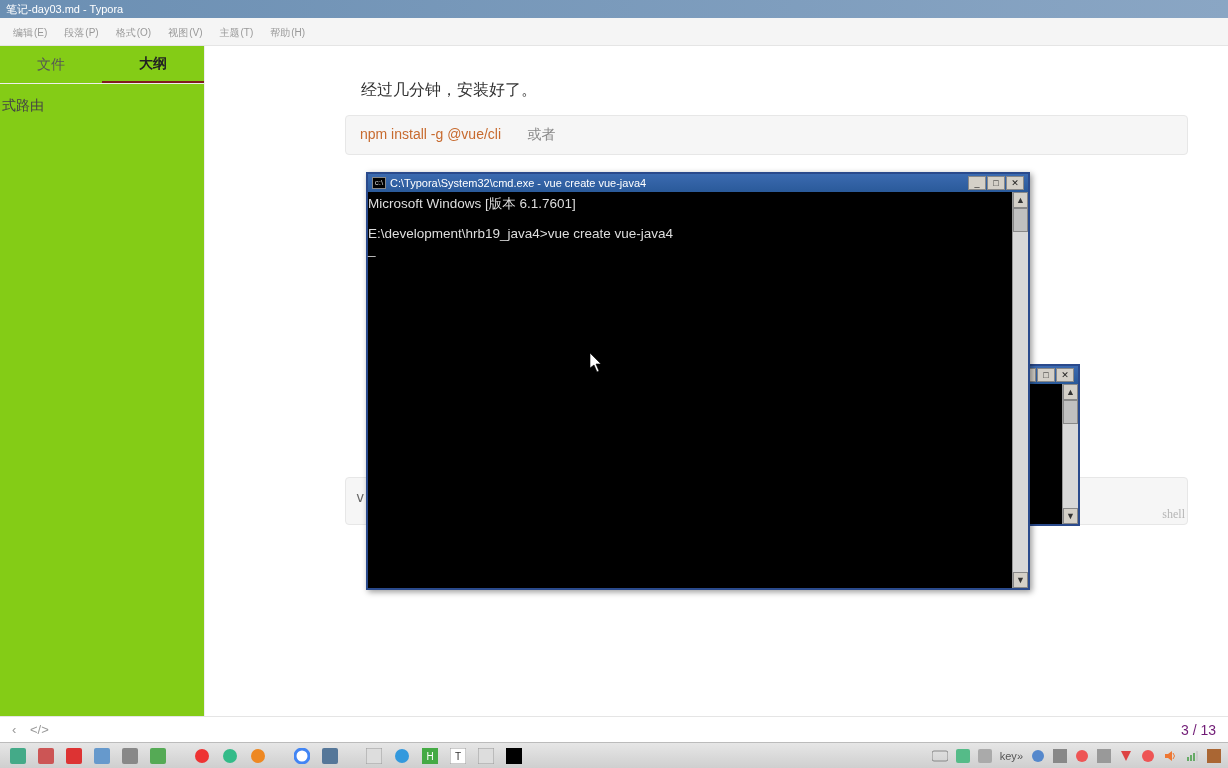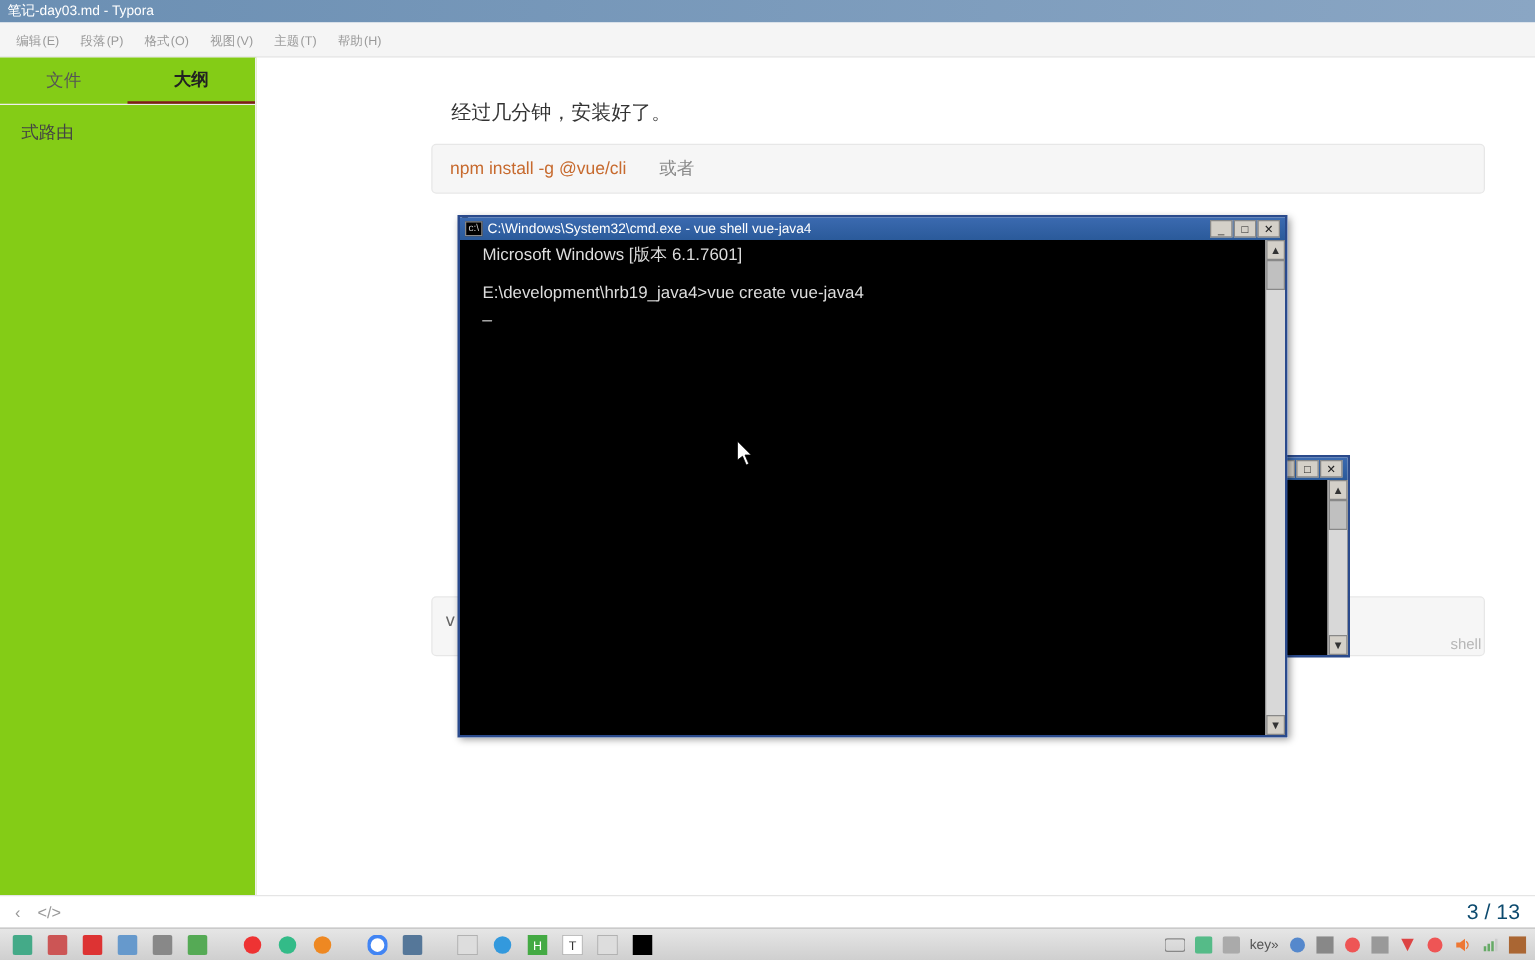--- a/index.html
+++ b/index.html
@@ -1,58 +1,58 @@
 <!DOCTYPE html>
 <html><head>
 <meta charset="utf-8">
 <style>
 *{margin:0;padding:0;box-sizing:border-box;font-family:"Microsoft YaHei","PingFang SC",sans-serif}
 body{width:1228px;height:768px;overflow:hidden;background:#fff;position:relative}
-.titlebar{height:18px;background:linear-gradient(to right,#6b8fb3,#8aa6c4);color:#fff;font-size:11px;padding:1px 6px;display:flex;align-items:flex-start}
+.titlebar{height:18px;background:linear-gradient(to right,#6b8fb3,#8aa6c4);color:#fff;font-size:11px;padding:1px 6px;display:flex;align-items:flex-end}
 .menubar{height:28px;background:#f5f5f5;border-bottom:1px solid #e5e5e5;display:flex;align-items:center;padding:0 4px;font-size:13px;color:#555}
 .menu-item{padding:2px 8px;cursor:pointer}
 .menu-item span{color:#999;font-size:10px;margin-left:1px}
 .app-body{display:flex;height:calc(100% - 18px - 28px - 26px - 26px)}
 .sidebar{width:205px;border-right:1px solid #eee;background:#84cc16}
 .sidebar-tabs{display:flex;height:38px;border-bottom:1px solid #eee}
 .sidebar-tab{flex:1;display:flex;align-items:center;justify-content:center;font-size:14px;color:#555;cursor:pointer}
 .sidebar-tab.active{font-weight:600;border-bottom:2px solid #7f1d1d;color:#222}
-.outline-list{padding:8px 15px}
+.outline-list{padding:8px 0}
 .outline-item{padding:5px 0 5px 2px;font-size:14px;color:#444;cursor:pointer}
 .outline-item.bold{font-weight:700;color:#222}
 .content-area{flex:1;padding:20px 40px 10px 140px;position:relative;overflow:hidden}
 .para{font-size:16px;color:#333;margin:14px 16px}
 .bullet-list{margin-left:24px}
 .bullet-item{display:flex;align-items:center;font-size:15px;color:#333;margin:10px 0}
 .bullet-dot{width:6px;height:6px;background:#333;border-radius:50%;margin-right:14px;flex-shrink:0}
 .empty-dot{margin:18px 0}
 .underline{border-bottom:1px solid rgba(200,0,0,.4)}
 .codeblock{background:#f6f6f6;border:1px solid #e7e7e7;border-radius:4px;padding:10px 14px;margin:12px 0;font-family:"Consolas","Courier New",monospace;font-size:14px;color:#555}
 .code-kw{color:#c76a2e}
 .code-comment{color:#888;margin-left:18px}
-.shell-tag{position:absolute;right:2px;bottom:2px;font-size:12px;color:#b6b6b6;font-family:Liberation Sans, sans-serif}
+.shell-tag{position:absolute;right:2px;bottom:2px;font-size:12px;color:#b6b6b6;font-family:Liberation Serif, serif}
 .shell-box{position:relative;background:#f6f6f6;border:1px solid #e7e7e7;border-radius:4px;height:48px;margin-top:250px;padding:10px}
 .shell-box .v{font-size:14px;font-family:monospace;color:#666}
 
 .editor-footer{height:26px;border-top:1px solid #e5e5e5;display:flex;align-items:center;padding:0 12px;font-size:13px;color:#999;justify-content:space-between}
 .footer-left span{margin-right:10px;cursor:pointer}
-.footer-right{font-size:17px;color:#0c4a6e}
+.footer-right{font-size:14px;color:#701a75}
 
 .taskbar{height:26px;background:linear-gradient(#e6e6e6,#cfcfcf);border-top:1px solid #bbb;display:flex;align-items:center;padding:0 4px;position:absolute;bottom:0;left:0;right:0}
 .task-icon{width:24px;height:20px;margin:0 2px;display:flex;align-items:center;justify-content:center;cursor:pointer}
 .tray{margin-left:auto;display:flex;align-items:center;gap:2px;font-size:11px;color:#555}
 .tray-item{display:flex;align-items:center;padding:0 3px}
 
 .cmd-window{position:absolute;top:172px;left:366px;width:664px;height:418px;border:2px solid #2a4a8c;box-shadow:2px 2px 6px rgba(0,0,0,.4);z-index:10}
 .cmd-title{height:18px;background:linear-gradient(#3b6ab0,#2a5a9a);display:flex;align-items:center;padding:0 4px;color:#fff;font-size:11px;font-family:"SimSun",monospace}
 .cmd-title-icon{width:14px;height:12px;background:#000;border:1px solid #888;margin-right:4px;font-size:8px;color:#ccc;text-align:center;line-height:9px}
 .cmd-title-text{flex:1;white-space:nowrap;overflow:hidden}
 .cmd-ctrls{display:flex;gap:1px}
 .cmd-btn{width:18px;height:14px;background:#d4d0c8;border:1px solid #888;font-size:9px;display:flex;align-items:center;justify-content:center;cursor:pointer;color:#222;font-family:Arial}
-.cmd-body{height:calc(100% - 18px);background:#000;color:#ddd;font-family:"SimSun","Courier New",monospace;font-size:13.5px;padding:4px 18px;position:relative;line-height:1.2}
+.cmd-body{height:calc(100% - 18px);background:#000;color:#ddd;font-family:"SimSun","Courier New",monospace;font-size:13.5px;padding:4px 0;position:relative;line-height:1.2}
 .cmd-scroll{position:absolute;right:0;top:0;bottom:0;width:16px;background:#d8d8d8;border-left:1px solid #999}
 .cmd-scroll-btn{height:16px;background:#d4d0c8;border:1px solid #888;display:flex;align-items:center;justify-content:center;font-size:9px;color:#333}
 .cmd-scroll-thumb{position:absolute;top:16px;left:0;right:0;height:24px;background:#c0c0c0;border:1px solid #888}
 .cmd-scroll-btn.bot{position:absolute;bottom:0;left:0;right:0}
 .cursor-pointer{position:absolute;top:353px;left:590px;z-index:20;font-size:18px;color:#fff;pointer-events:none}
 
 .cmd-window2{position:absolute;top:364px;left:960px;width:120px;height:162px;border:2px solid #2a4a8c;z-index:5}
 .cmd-window2 .cmd-title{justify-content:flex-end}
 .cmd-window2 .cmd-body{height:calc(100% - 18px)}
 svg{display:block}
@@ -129,21 +129,21 @@
       <div class="cmd-scroll-btn">▲</div>
       <div class="cmd-scroll-thumb"></div>
       <div class="cmd-scroll-btn bot">▼</div>
     </div>
   </div>
 </div>
 
 <div class="cmd-window">
   <div class="cmd-title">
     <span class="cmd-title-icon">c:\</span>
-    <span class="cmd-title-text">C:\Windows\System32\cmd.exe - vue  shell vue-java4</span>
+    <span class="cmd-title-text">C:\Typora\System32\cmd.exe - vue  create vue-java4</span>
     <div class="cmd-ctrls">
       <div class="cmd-btn">_</div>
       <div class="cmd-btn">□</div>
       <div class="cmd-btn">✕</div>
     </div>
   </div>
   <div class="cmd-body">
     <div>Microsoft Windows [版本 6.1.7601]</div>
     <div style="height:14px"></div>
     <div>E:\development\hrb19_java4&gt;vue create vue-java4</div>

